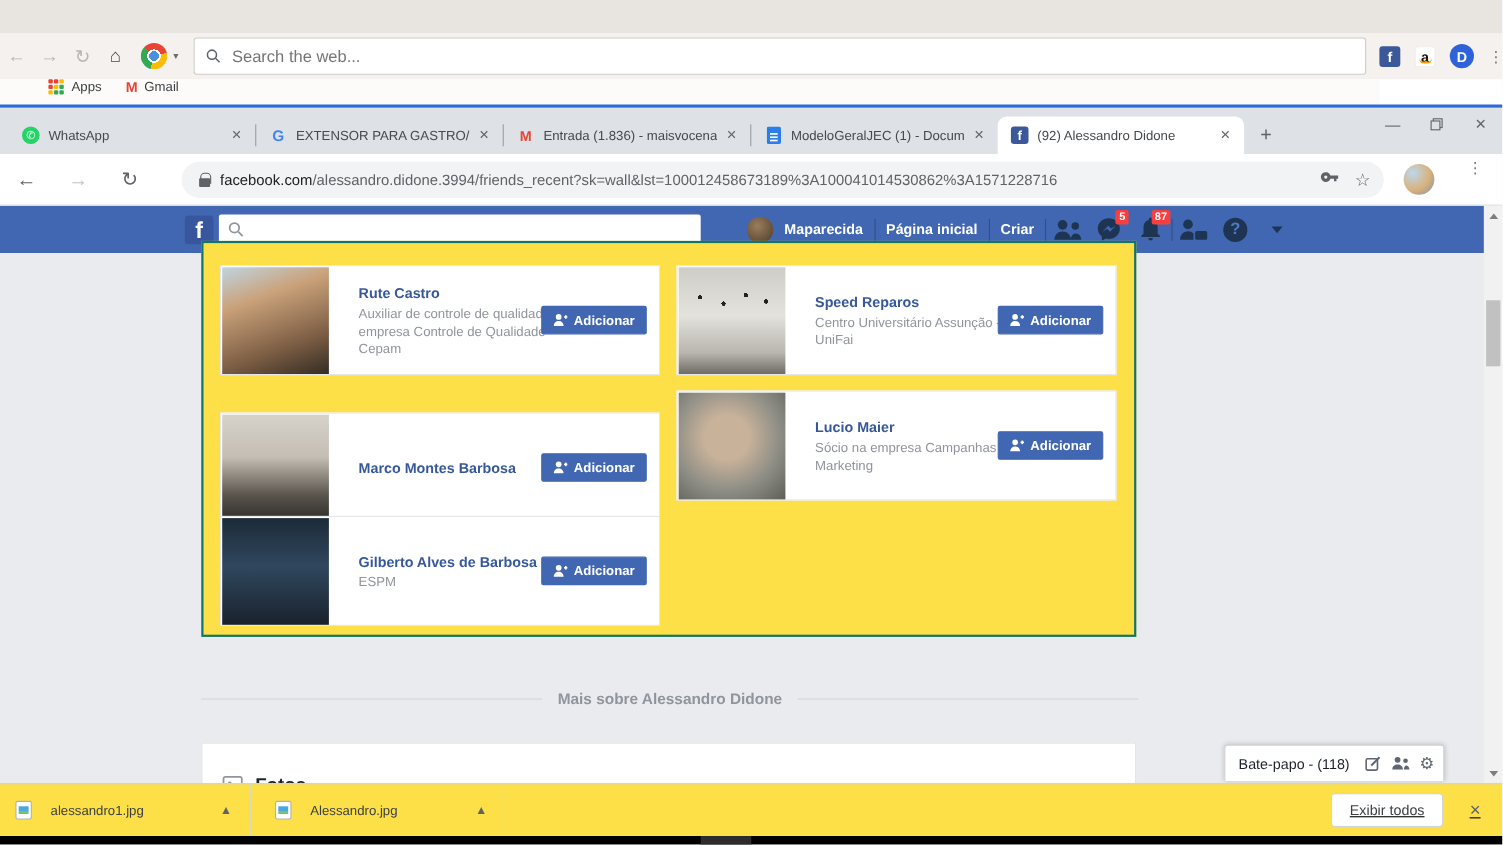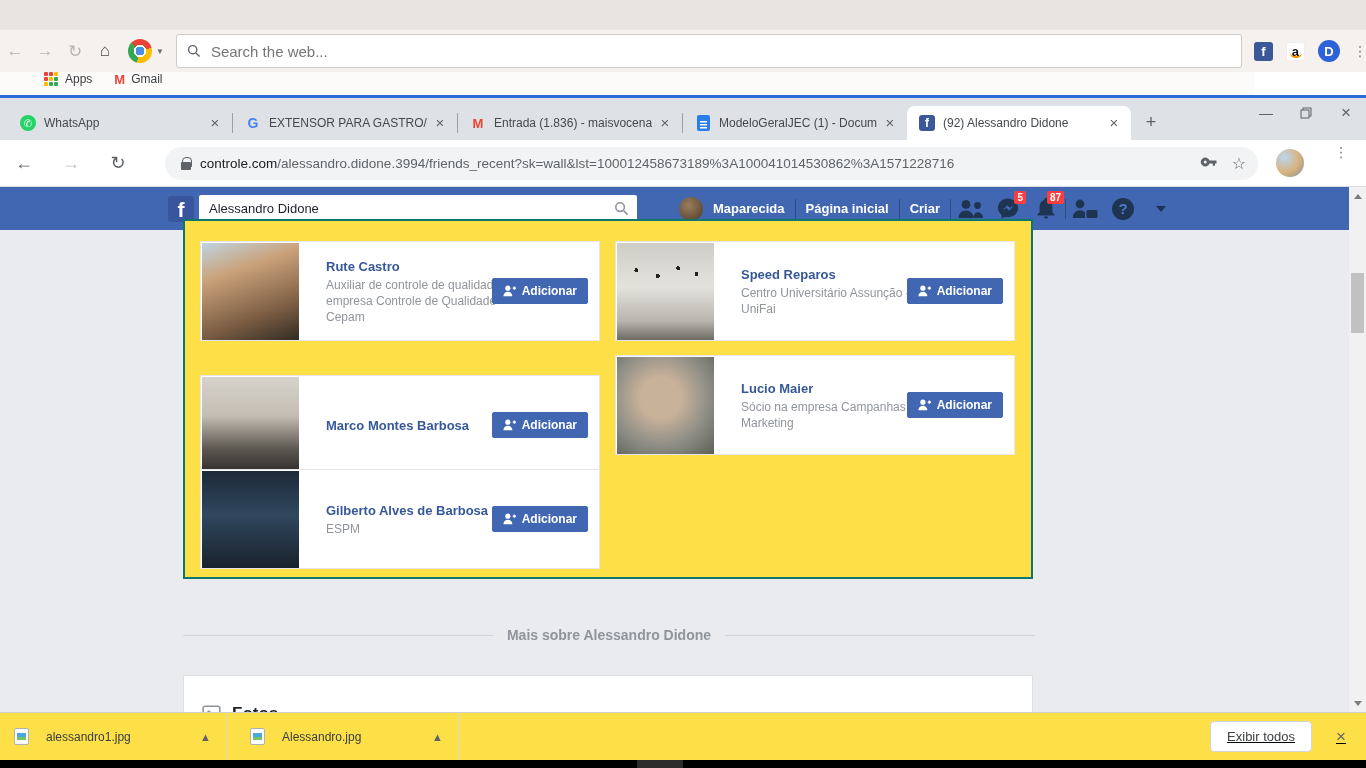--- a/index.html
+++ b/index.html
@@ -274,39 +274,38 @@
     </span>
     <span class="wc" style="font-size:17px;">×</span>
   </div>
 
   <div class="abs" id="omnibox-row">
     <span class="nav-btn" style="left:9px;">←</span>
     <span class="nav-btn disabled" style="left:56px;">→</span>
     <span class="nav-btn" style="left:103px;">↻</span>
     <div id="url-pill">
       <span id="lock-icon"></span>
-      <span id="url-text"><span class="host">controle.com</span><span>/alessandro.didone.3994/friends_recent?sk=wall&amp;lst=100012458673189%3A100041014530862%3A1571228716</span></span>
+      <span id="url-text"><span class="host">facebook.com</span><span>/alessandro.didone.3994/friends_recent?sk=wall&amp;lst=100012458673189%3A100041014530862%3A1571228716</span></span>
       <span id="key-icon">
         <svg width="18" height="18" viewBox="0 0 24 24" fill="#5f6368">
             <path d="M12.65 10A6 6 0 1 0 12.65 14H17v3h3v-3h2v-4H12.65zM7 14a2 2 0 1 1 0-4 2 2 0 0 1 0 4z"></path>
           </svg>
       </span>
       <span id="star-icon">☆</span>
     </div>
     <span id="chrome-avatar"></span>
     <span class="vdots abs" id="omni-dots">⋮</span>
   </div>
 
   <div class="abs" id="content">
 
     <div id="fb-navbar">
       <div id="fb-nav-inner">
         <span id="fb-logo">f</span>
         <div id="fb-search">
-          <input value="Alessandro Didone" style="">
           <svg width="15" height="15" viewBox="0 0 16 16">
               <circle cx="6.5" cy="6.5" r="4.6" fill="none" stroke="#90949c" stroke-width="1.7"></circle>
               <line x1="10.2" y1="10.2" x2="14.5" y2="14.5" stroke="#90949c" stroke-width="1.7"></line>
             </svg>
         </div>
         <div id="fb-right">
           <span id="fb-avatar"></span>
           <span class="fb-navlink">Maparecida</span>
           <span class="fb-navsep"></span>
           <span class="fb-navlink">Página inicial</span>
@@ -440,20 +439,38 @@
 
     <div id="fotos-box">
       <svg width="21" height="21" viewBox="0 0 24 24">
           <rect x="2.5" y="2.5" width="19" height="19" rx="2" fill="none" stroke="#90949c" stroke-width="1.8"></rect>
           <circle cx="9" cy="9.5" r="2" fill="#90949c"></circle>
           <path d="M5 18l5-5.5 3 3 3-3.5 3.5 6z" fill="#90949c"></path>
         </svg>
       <span id="fotos-title">Fotos</span>
     </div>
 
+    <div id="chat-bar">
+      <span id="chat-label">Bate-papo - (118)</span>
+      <span class="chat-ico">
+        <svg width="15" height="15" viewBox="0 0 16 16">
+            <rect x="1" y="3" width="11" height="11" rx="1.5" fill="none" stroke="#5f6673" stroke-width="1.6"></rect>
+            <line x1="6" y1="9.5" x2="14" y2="1.5" stroke="#5f6673" stroke-width="2"></line>
+          </svg>
+      </span>
+      <span class="chat-ico">
+        <svg width="17" height="14" viewBox="0 0 20 15" fill="#5f6673">
+            <circle cx="6.5" cy="3.7" r="3.1"></circle>
+            <path d="M.8 14c0-3.1 2.4-5.3 5.7-5.3s5.7 2.2 5.7 5.3z"></path>
+            <circle cx="15" cy="4.7" r="2.5"></circle>
+            <path d="M13.2 14c.2-2.4 1-4.3 2.6-4.3 2 0 3.2 1.9 3.4 4.3z"></path>
+          </svg>
+      </span>
+      <span class="chat-ico" style="font-size:15px;font-family:'DejaVu Sans',sans-serif;">⚙</span>
+    </div>
 
     <div id="pg-scroll">
       <span class="scroll-arrow" style="top:2px;">
           <span class="tri-up"></span>
         </span>
       <div id="pg-thumb"></div>
       <span class="scroll-arrow" style="bottom:2px;">
           <span class="tri-down"></span>
         </span>
     </div>

